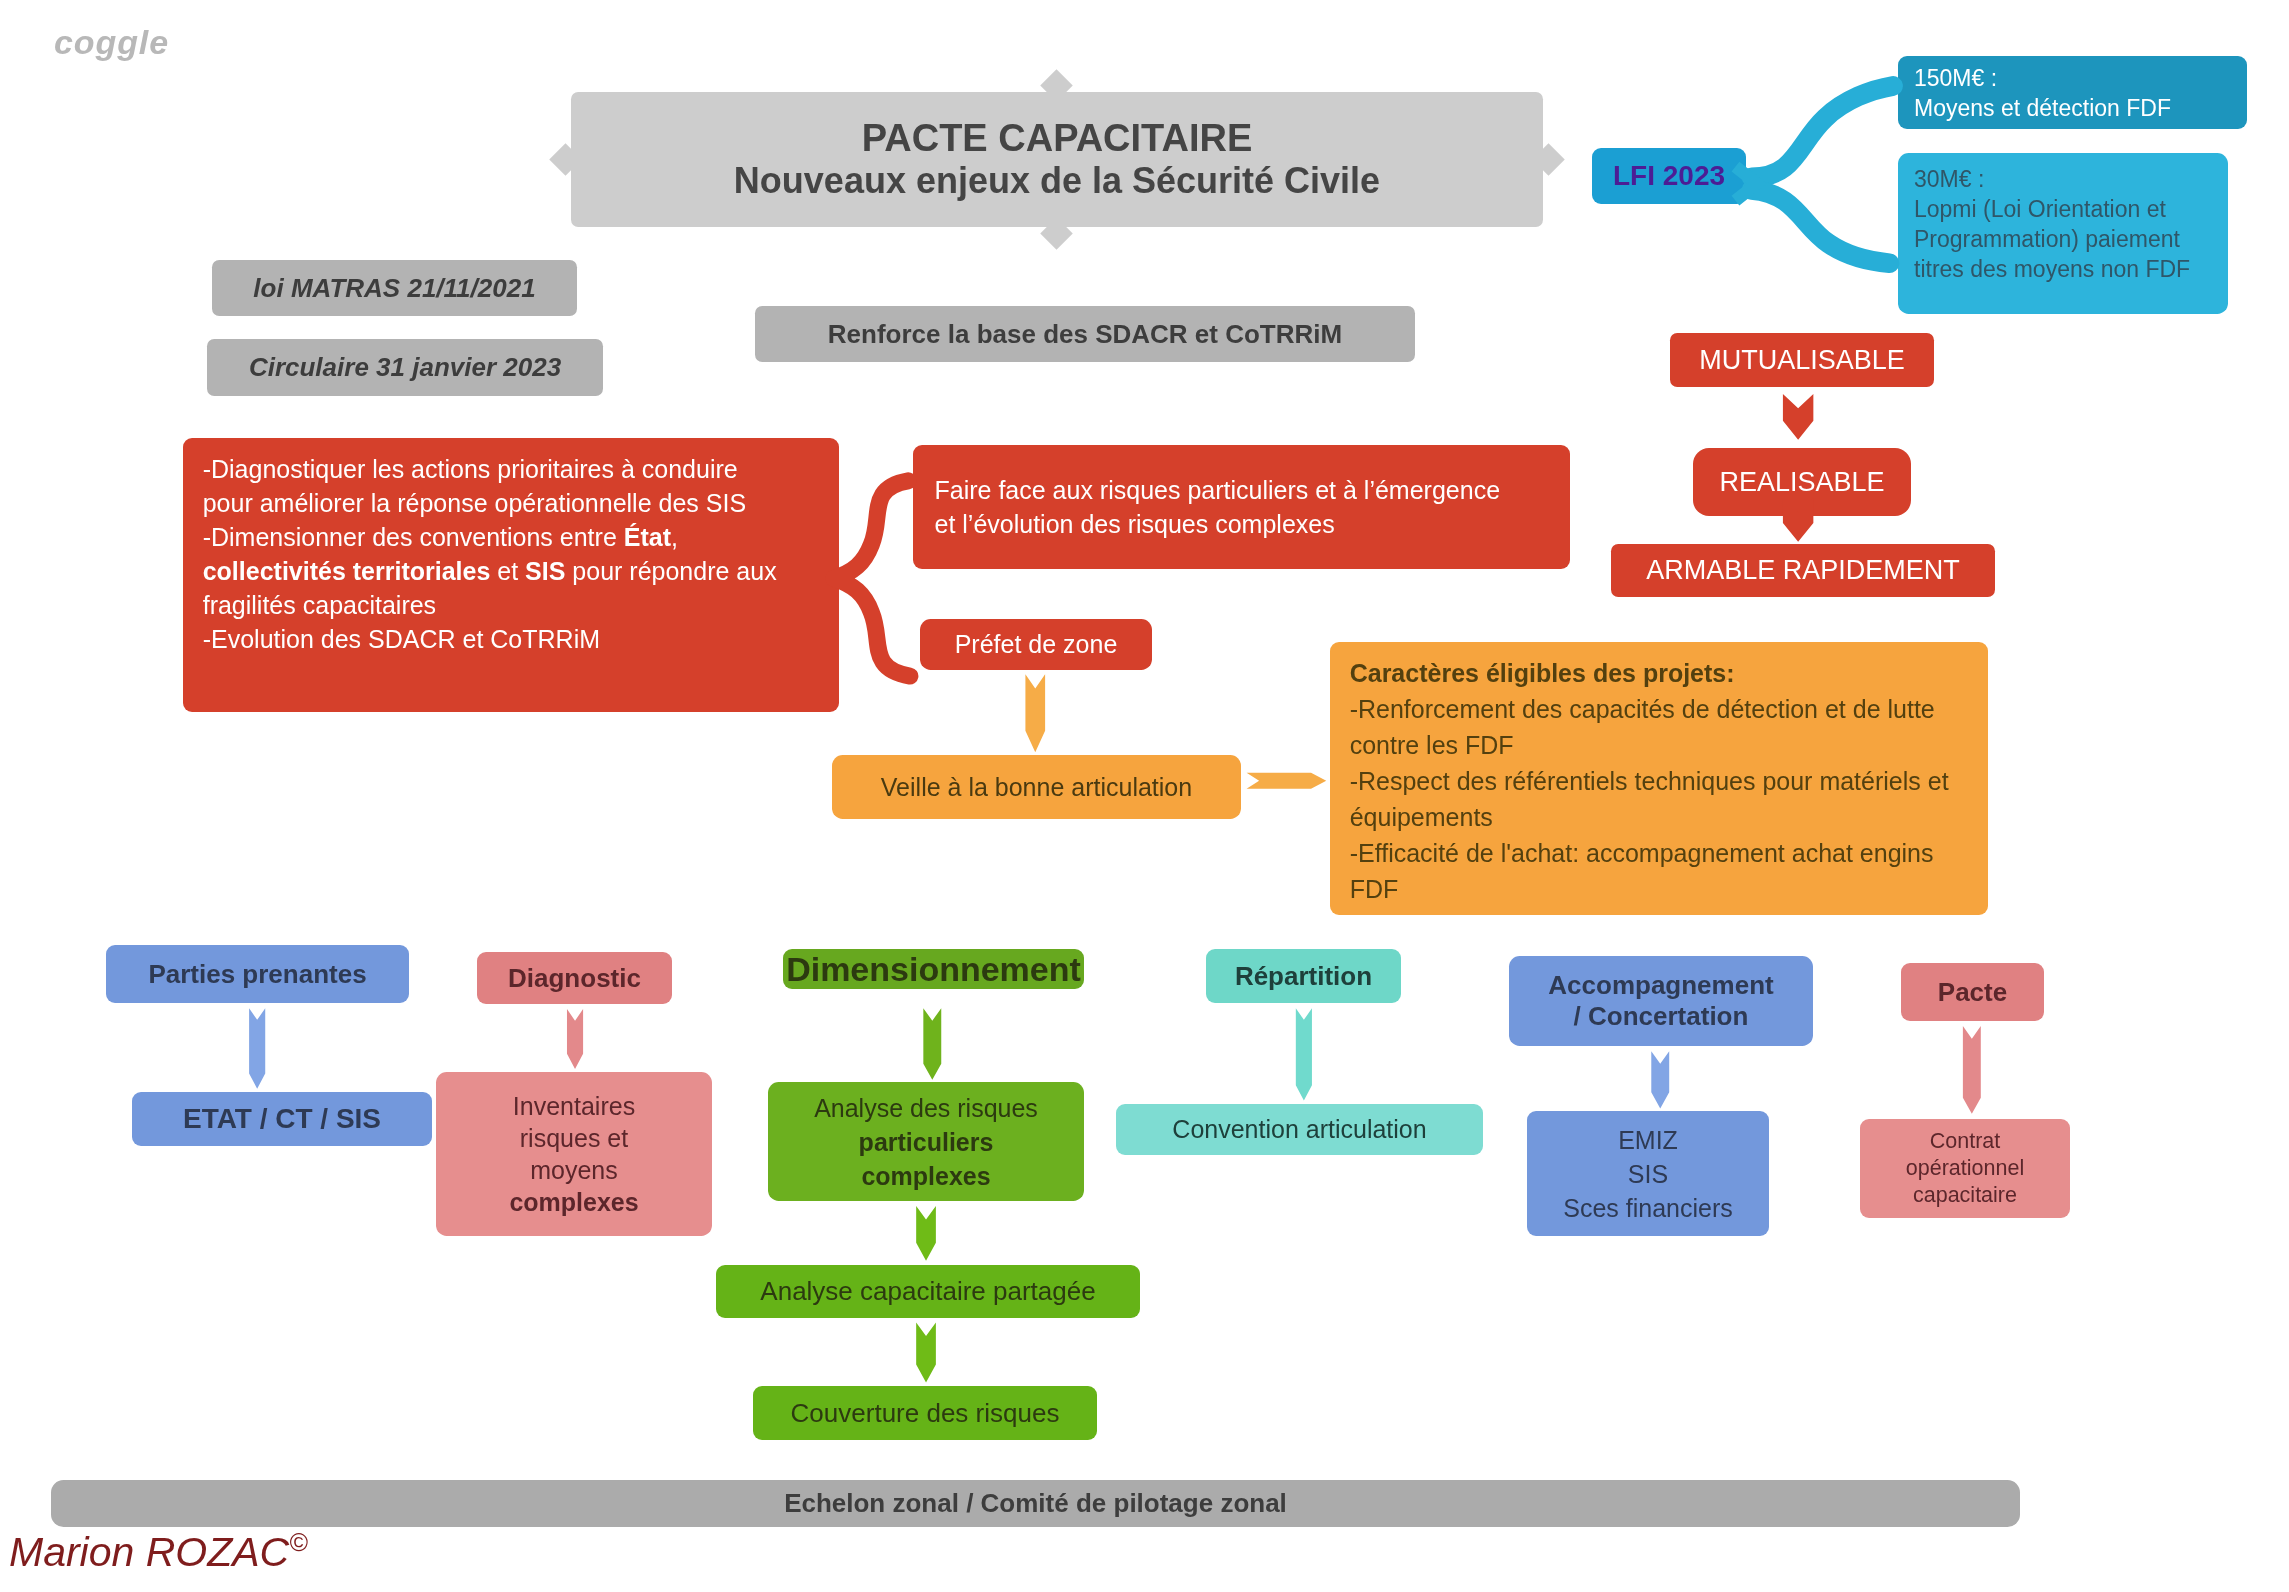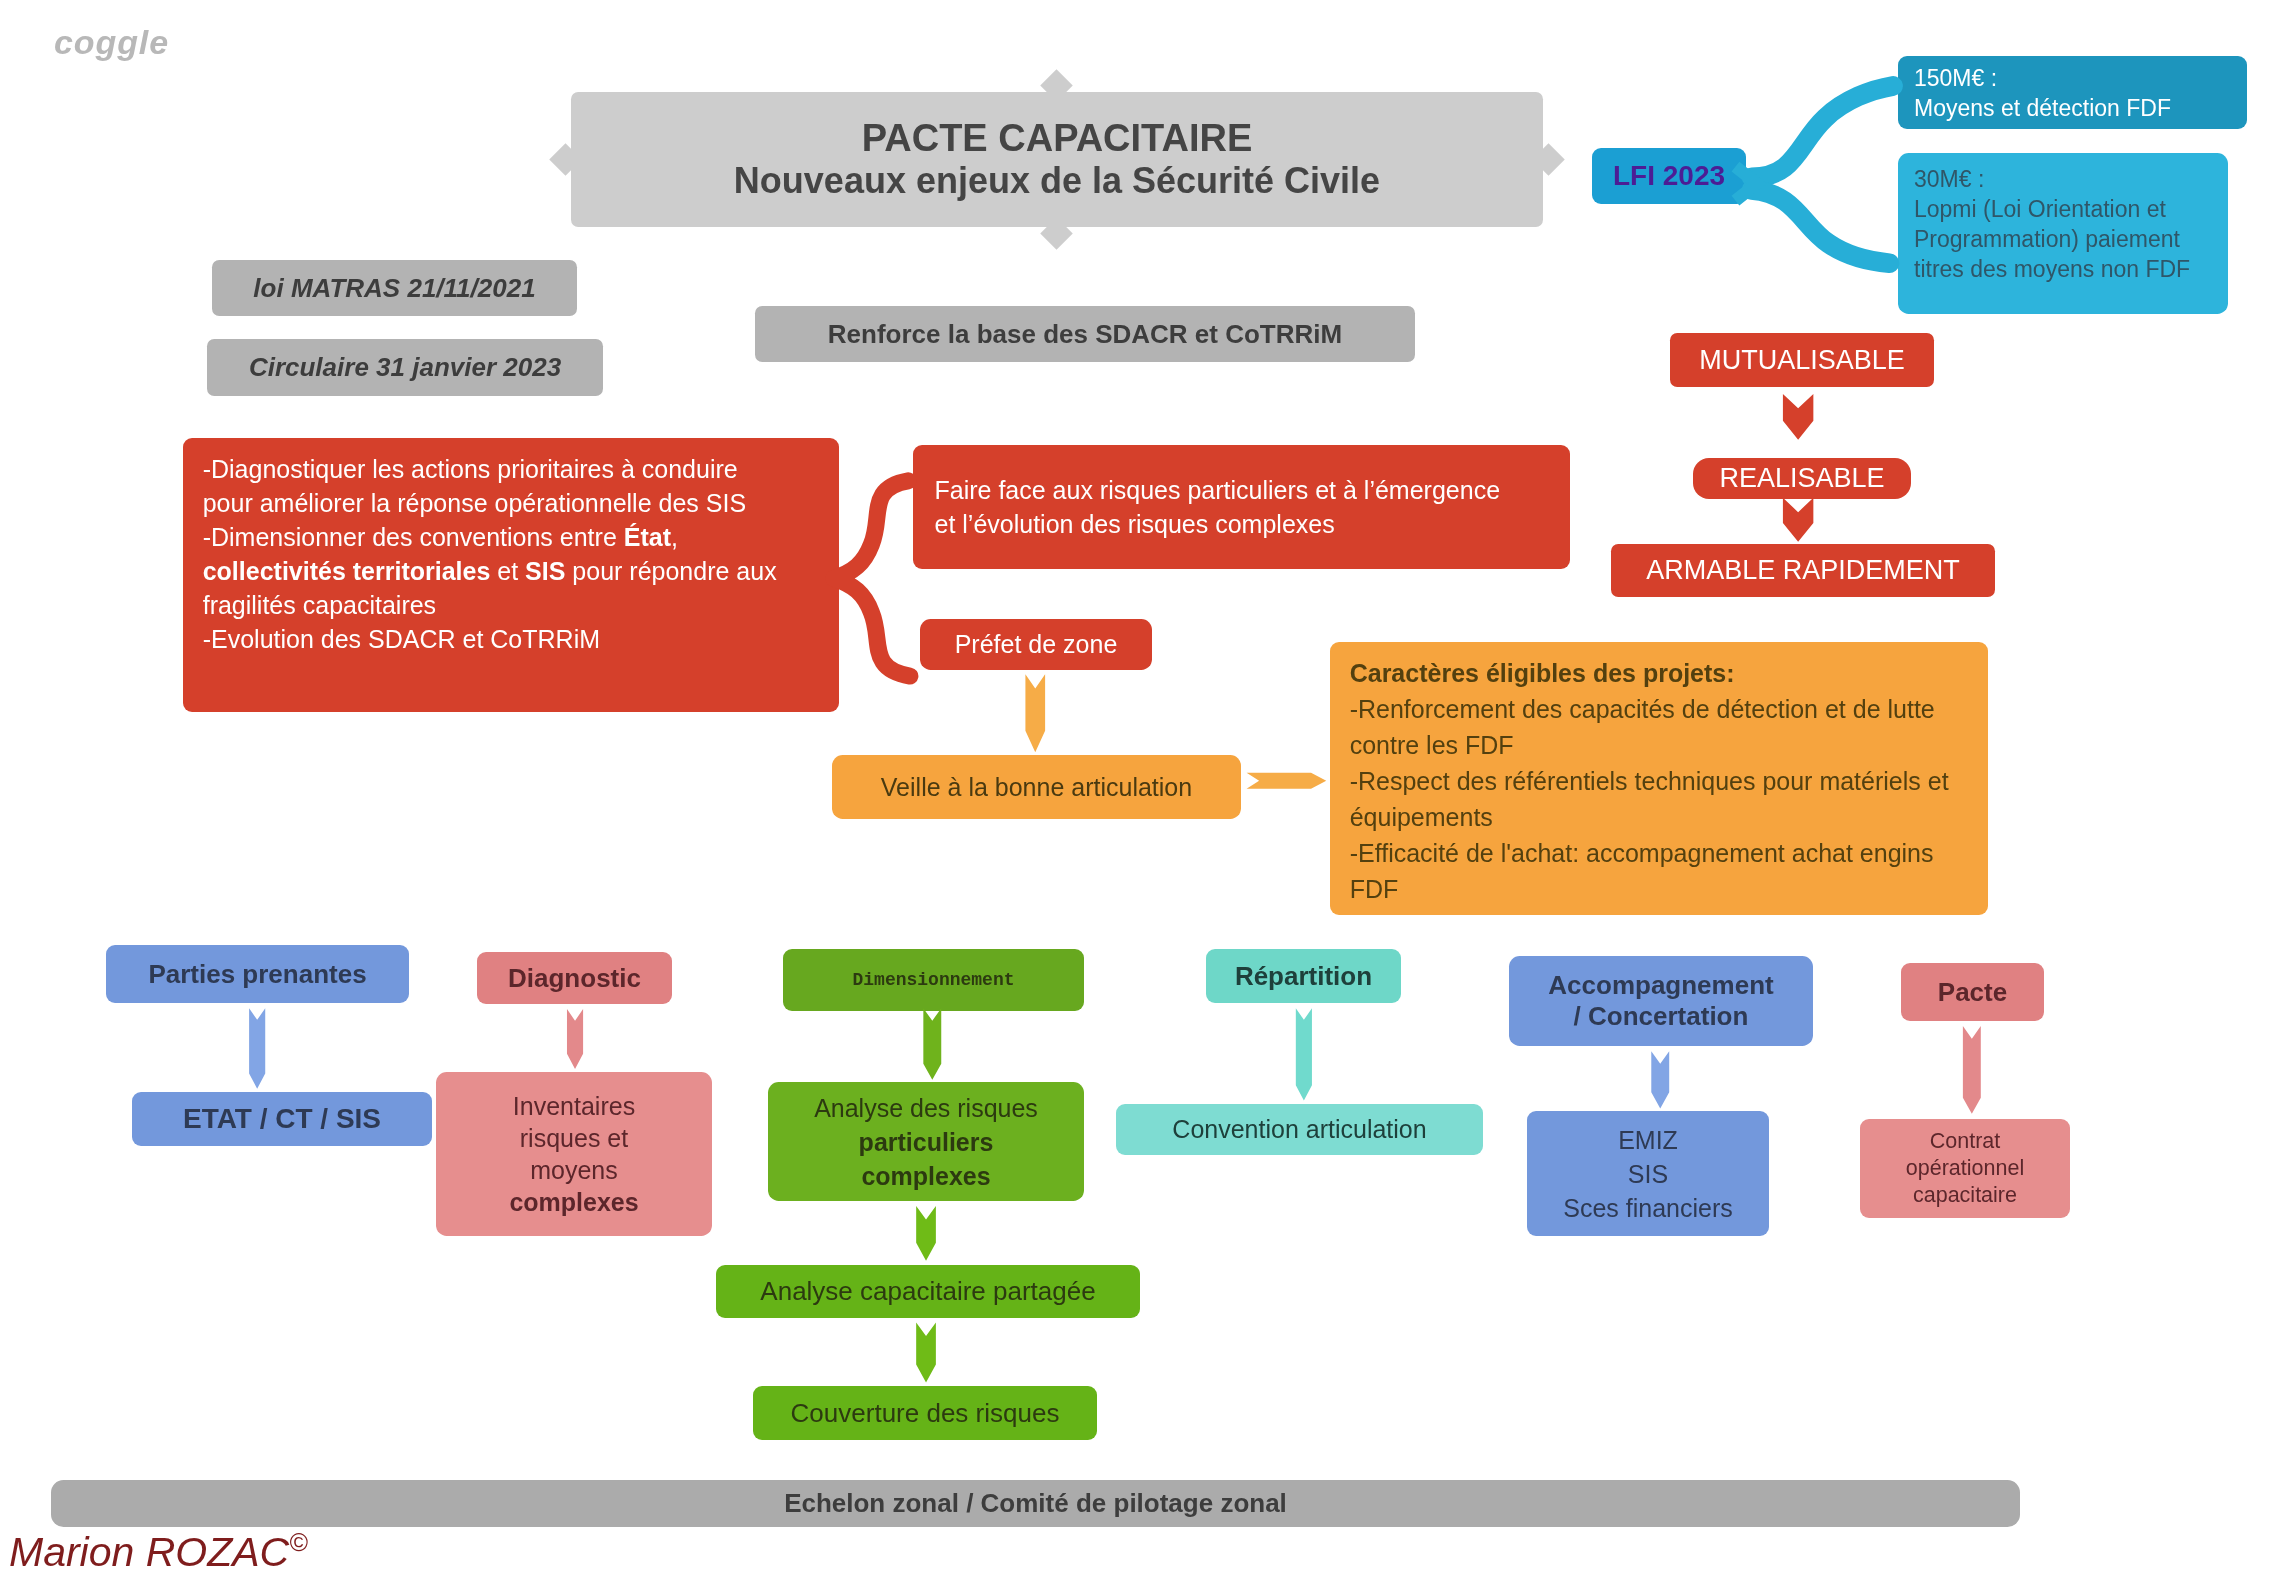--- a/index.html
+++ b/index.html
@@ -90,26 +90,26 @@
   <div class="box orange left" style="left:1330px;top:642px;width:658px;height:273px;padding:12.5px 19.7px;font-size:25px;line-height:36px;align-items:flex-start;">
     <div style="max-width:619px;">
       <b>Caractères éligibles des projets:</b><br>
       <span>-Renforcement des capacités de détection et de lutte contre les FDF</span><br>
       <span>-Respect des référentiels techniques pour matériels et équipements</span><br>
       <span>-Efficacité de l'achat: accompagnement achat engins FDF</span>
     </div>
   </div>
 
   <div class="box red" style="left:1670px;top:333px;width:264px;height:54px;font-size:27px;border-radius:7.2px;">MUTUALISABLE</div>
-  <div class="box red" style="left:1693px;top:458px;width:218px;height:41px;font-size:27px;border-radius:16px;">REALISABLE</div>
+  <div class="box red" style="left:1693px;top:448px;width:218px;height:68px;font-size:27px;border-radius:16px;">REALISABLE</div>
   <div class="box red" style="left:1611px;top:544px;width:384px;height:53px;font-size:27px;border-radius:7.2px;">ARMABLE RAPIDEMENT</div>
 
   <div class="box blue bold" style="left:106px;top:945px;width:303px;height:58px;font-size:26px;">Parties prenantes</div>
   <div class="box salmon bold" style="left:477px;top:952px;width:195px;height:52px;font-size:26px;">Diagnostic</div>
-  <div class="box green bold" style="left:783px;top:949px;width:301px;height:62px;font-size:18px;font-family:Liberation Mono, monospace;">Dimensionnement</div>
+  <div class="box green bold" style="left:783px;top:949px;width:301px;height:40px;font-size:34px;">Dimensionnement</div>
   <div class="box teal bold" style="left:1206px;top:949px;width:195px;height:54px;font-size:26px;">Répartition</div>
   <div class="box blue bold" style="left:1509px;top:956px;width:304px;height:90px;font-size:26px;border-radius:10.7px;flex-direction:column;">
     <span class="blk">Accompagnement</span>
     <span class="blk">/ Concertation</span>
   </div>
   <div class="box salmon bold" style="left:1901px;top:963px;width:143px;height:58px;font-size:26px;">Pacte</div>
 
   <div class="box blue bold" style="left:132px;top:1092px;width:300px;height:54px;font-size:28px;">ETAT / CT / SIS</div>
 
   <div class="box salmonlight" style="left:436px;top:1072px;width:276px;height:164px;font-size:25px;line-height:32px;border-radius:10.7px;">

